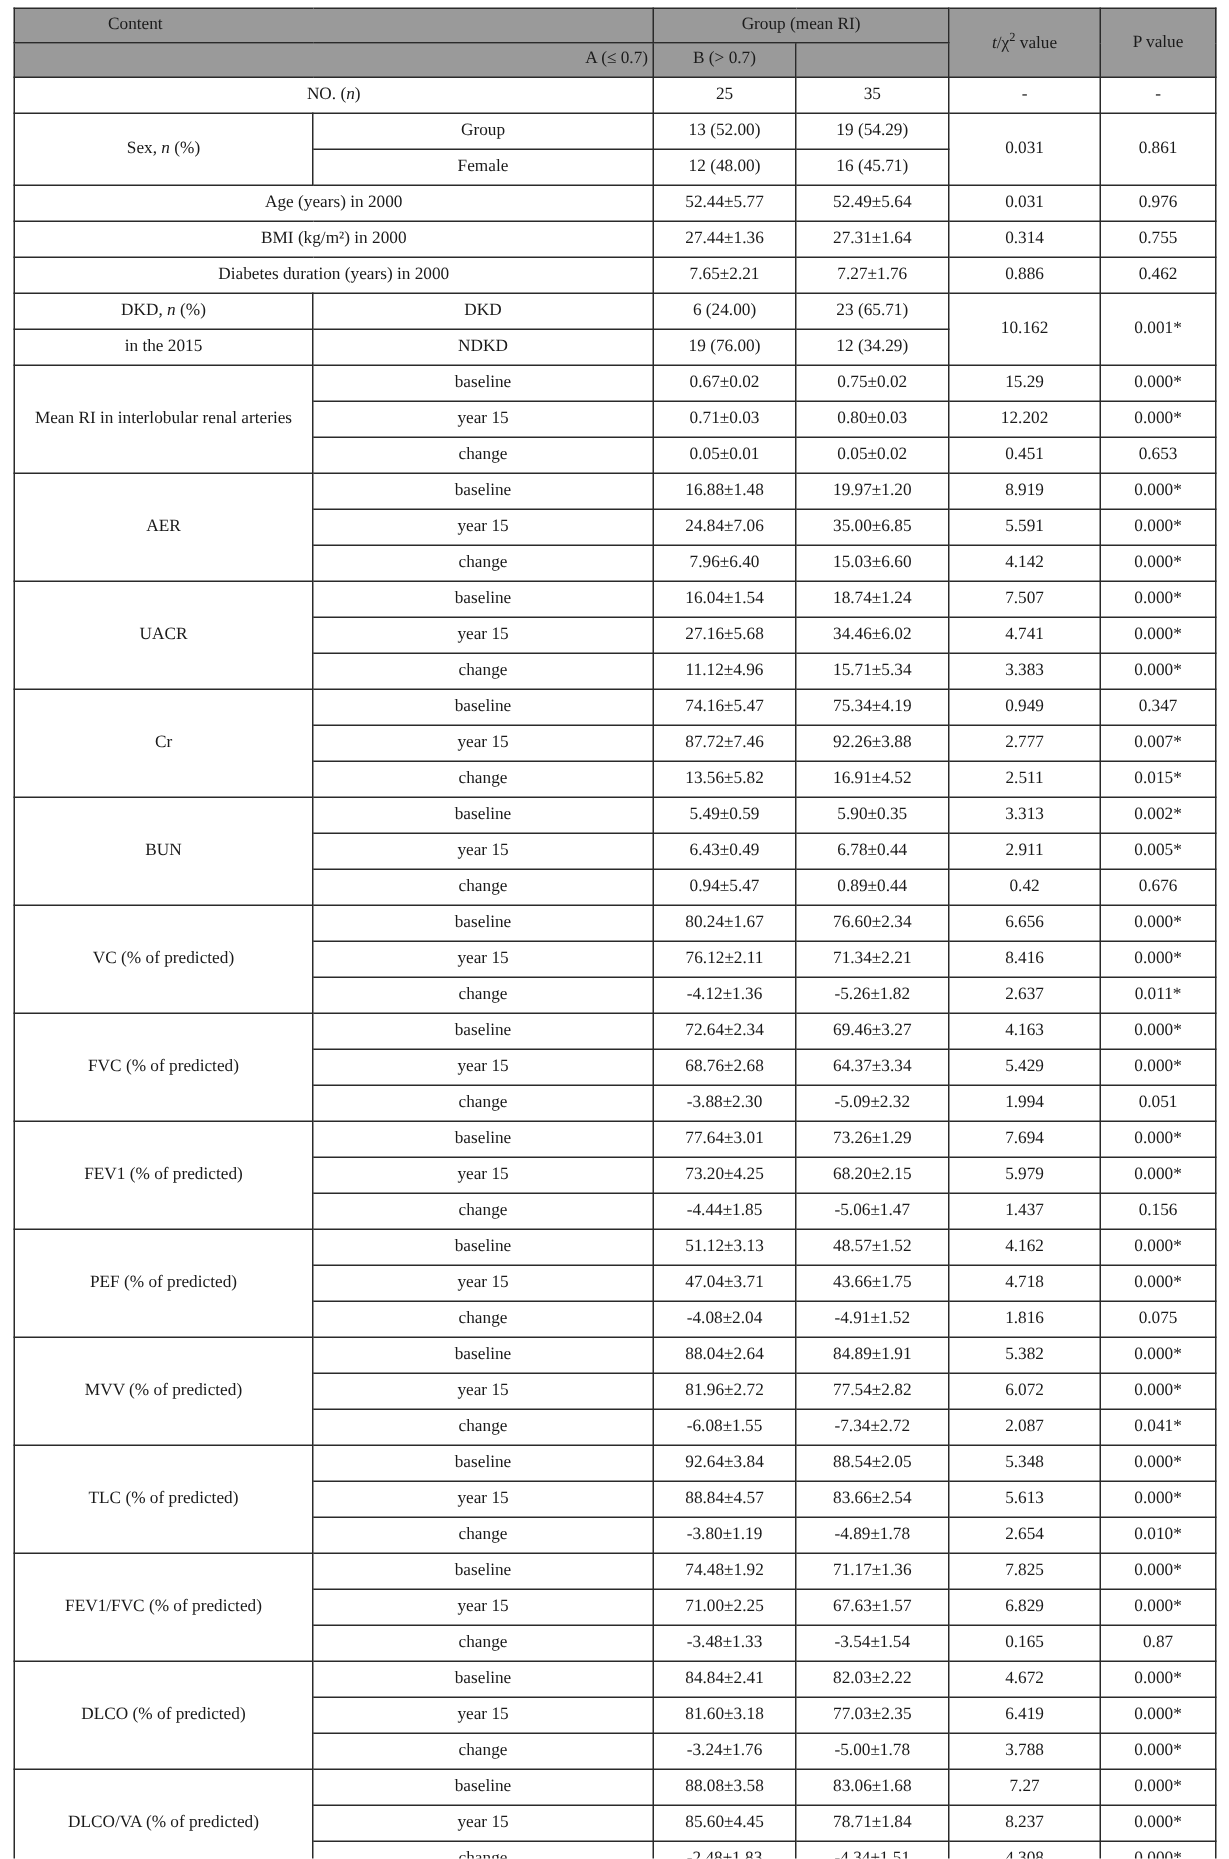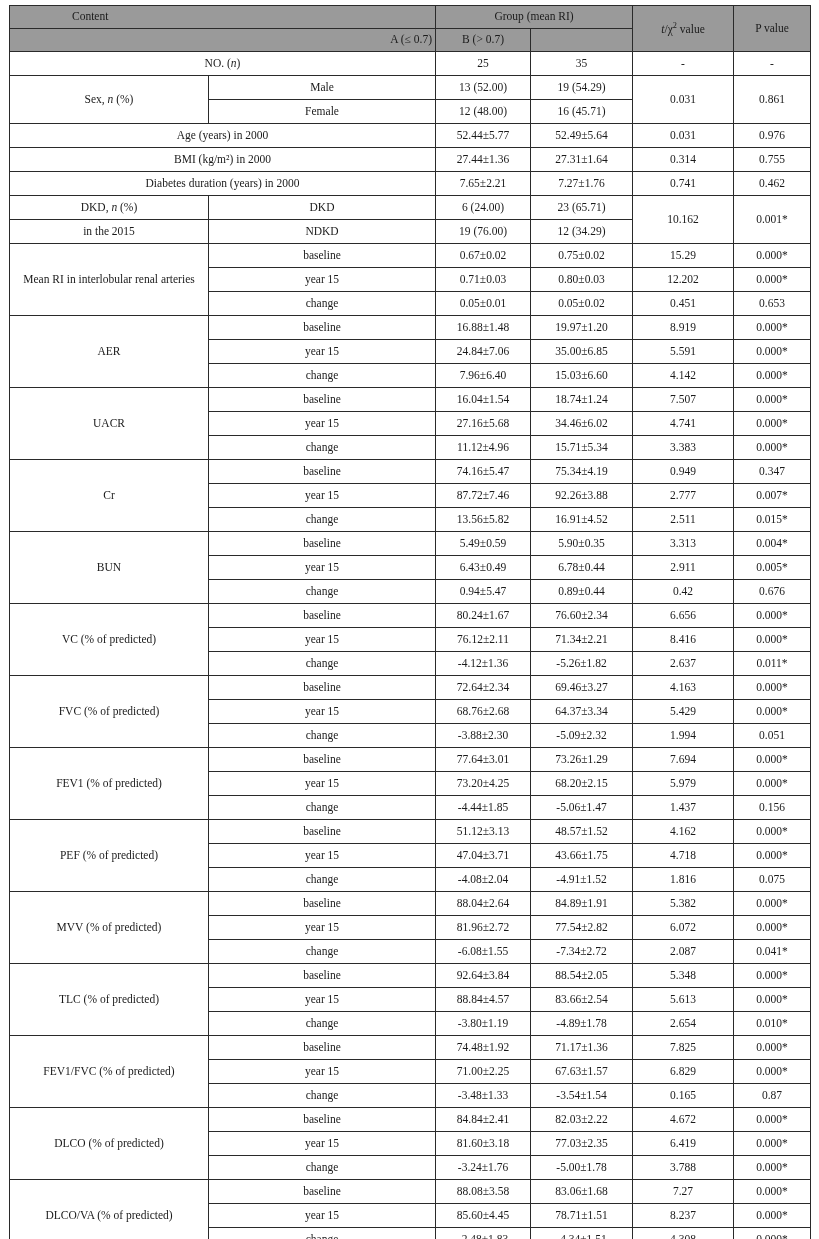--- a/index.html
+++ b/index.html
@@ -120,21 +120,21 @@
     <tbody id="tbody">
         <tr>
           <td class="label-cell group-start" colspan="2">NO. (<span class="it">n</span>)</td>
           <td class="val-cell">25</td>
           <td class="val-cell">35</td>
           <td class="val-cell">-</td>
           <td class="val-cell">-</td>
         </tr>
         <tr>
           <td class="label-cell group-start" rowspan="2">Sex, <span class="it">n</span> (%)</td>
-          <td class="sub-cell">Male</td>
+          <td class="sub-cell">Group</td>
           <td class="val-cell">13 (52.00)</td>
           <td class="val-cell">19 (54.29)</td>
           <td class="val-cell" rowspan="2">0.031</td>
           <td class="val-cell" rowspan="2">0.861</td>
         </tr>
         <tr>
           <td class="sub-cell">Female</td>
           <td class="val-cell">12 (48.00)</td>
           <td class="val-cell">16 (45.71)</td>
         </tr>
@@ -149,21 +149,21 @@
           <td class="label-cell group-start" colspan="2">BMI (kg/m²) in 2000</td>
           <td class="val-cell">27.44±1.36</td>
           <td class="val-cell">27.31±1.64</td>
           <td class="val-cell">0.314</td>
           <td class="val-cell">0.755</td>
         </tr>
         <tr>
           <td class="label-cell group-start" colspan="2">Diabetes duration (years) in 2000</td>
           <td class="val-cell">7.65±2.21</td>
           <td class="val-cell">7.27±1.76</td>
-          <td class="val-cell">0.741</td>
+          <td class="val-cell">0.886</td>
           <td class="val-cell">0.462</td>
         </tr>
         <tr>
           <td class="label-cell group-start">DKD, <span class="it">n</span> (%)</td>
           <td class="sub-cell">DKD</td>
           <td class="val-cell">6 (24.00)</td>
           <td class="val-cell">23 (65.71)</td>
           <td class="val-cell" rowspan="2">10.162</td>
           <td class="val-cell" rowspan="2">0.001*</td>
         </tr>
@@ -260,21 +260,21 @@
           <td class="val-cell">16.91±4.52</td>
           <td class="val-cell">2.511</td>
           <td class="val-cell">0.015*</td>
         </tr>
         <tr>
           <td class="label-cell group-start" rowspan="3">BUN</td>
           <td class="sub-cell group-start">baseline</td>
           <td class="val-cell group-start">5.49±0.59</td>
           <td class="val-cell group-start">5.90±0.35</td>
           <td class="val-cell group-start">3.313</td>
-          <td class="val-cell group-start">0.004*</td>
+          <td class="val-cell group-start">0.002*</td>
         </tr>
         <tr>
           <td class="sub-cell">year 15</td>
           <td class="val-cell">6.43±0.49</td>
           <td class="val-cell">6.78±0.44</td>
           <td class="val-cell">2.911</td>
           <td class="val-cell">0.005*</td>
         </tr>
         <tr>
           <td class="sub-cell">change</td>
@@ -463,21 +463,21 @@
           <td class="label-cell group-start" rowspan="3">DLCO/VA (% of predicted)</td>
           <td class="sub-cell group-start">baseline</td>
           <td class="val-cell group-start">88.08±3.58</td>
           <td class="val-cell group-start">83.06±1.68</td>
           <td class="val-cell group-start">7.27</td>
           <td class="val-cell group-start">0.000*</td>
         </tr>
         <tr>
           <td class="sub-cell">year 15</td>
           <td class="val-cell">85.60±4.45</td>
-          <td class="val-cell">78.71±1.51</td>
+          <td class="val-cell">78.71±1.84</td>
           <td class="val-cell">8.237</td>
           <td class="val-cell">0.000*</td>
         </tr>
         <tr>
           <td class="sub-cell">change</td>
           <td class="val-cell">-2.48±1.83</td>
           <td class="val-cell">-4.34±1.51</td>
           <td class="val-cell">4.308</td>
           <td class="val-cell">0.000*</td>
         </tr>

